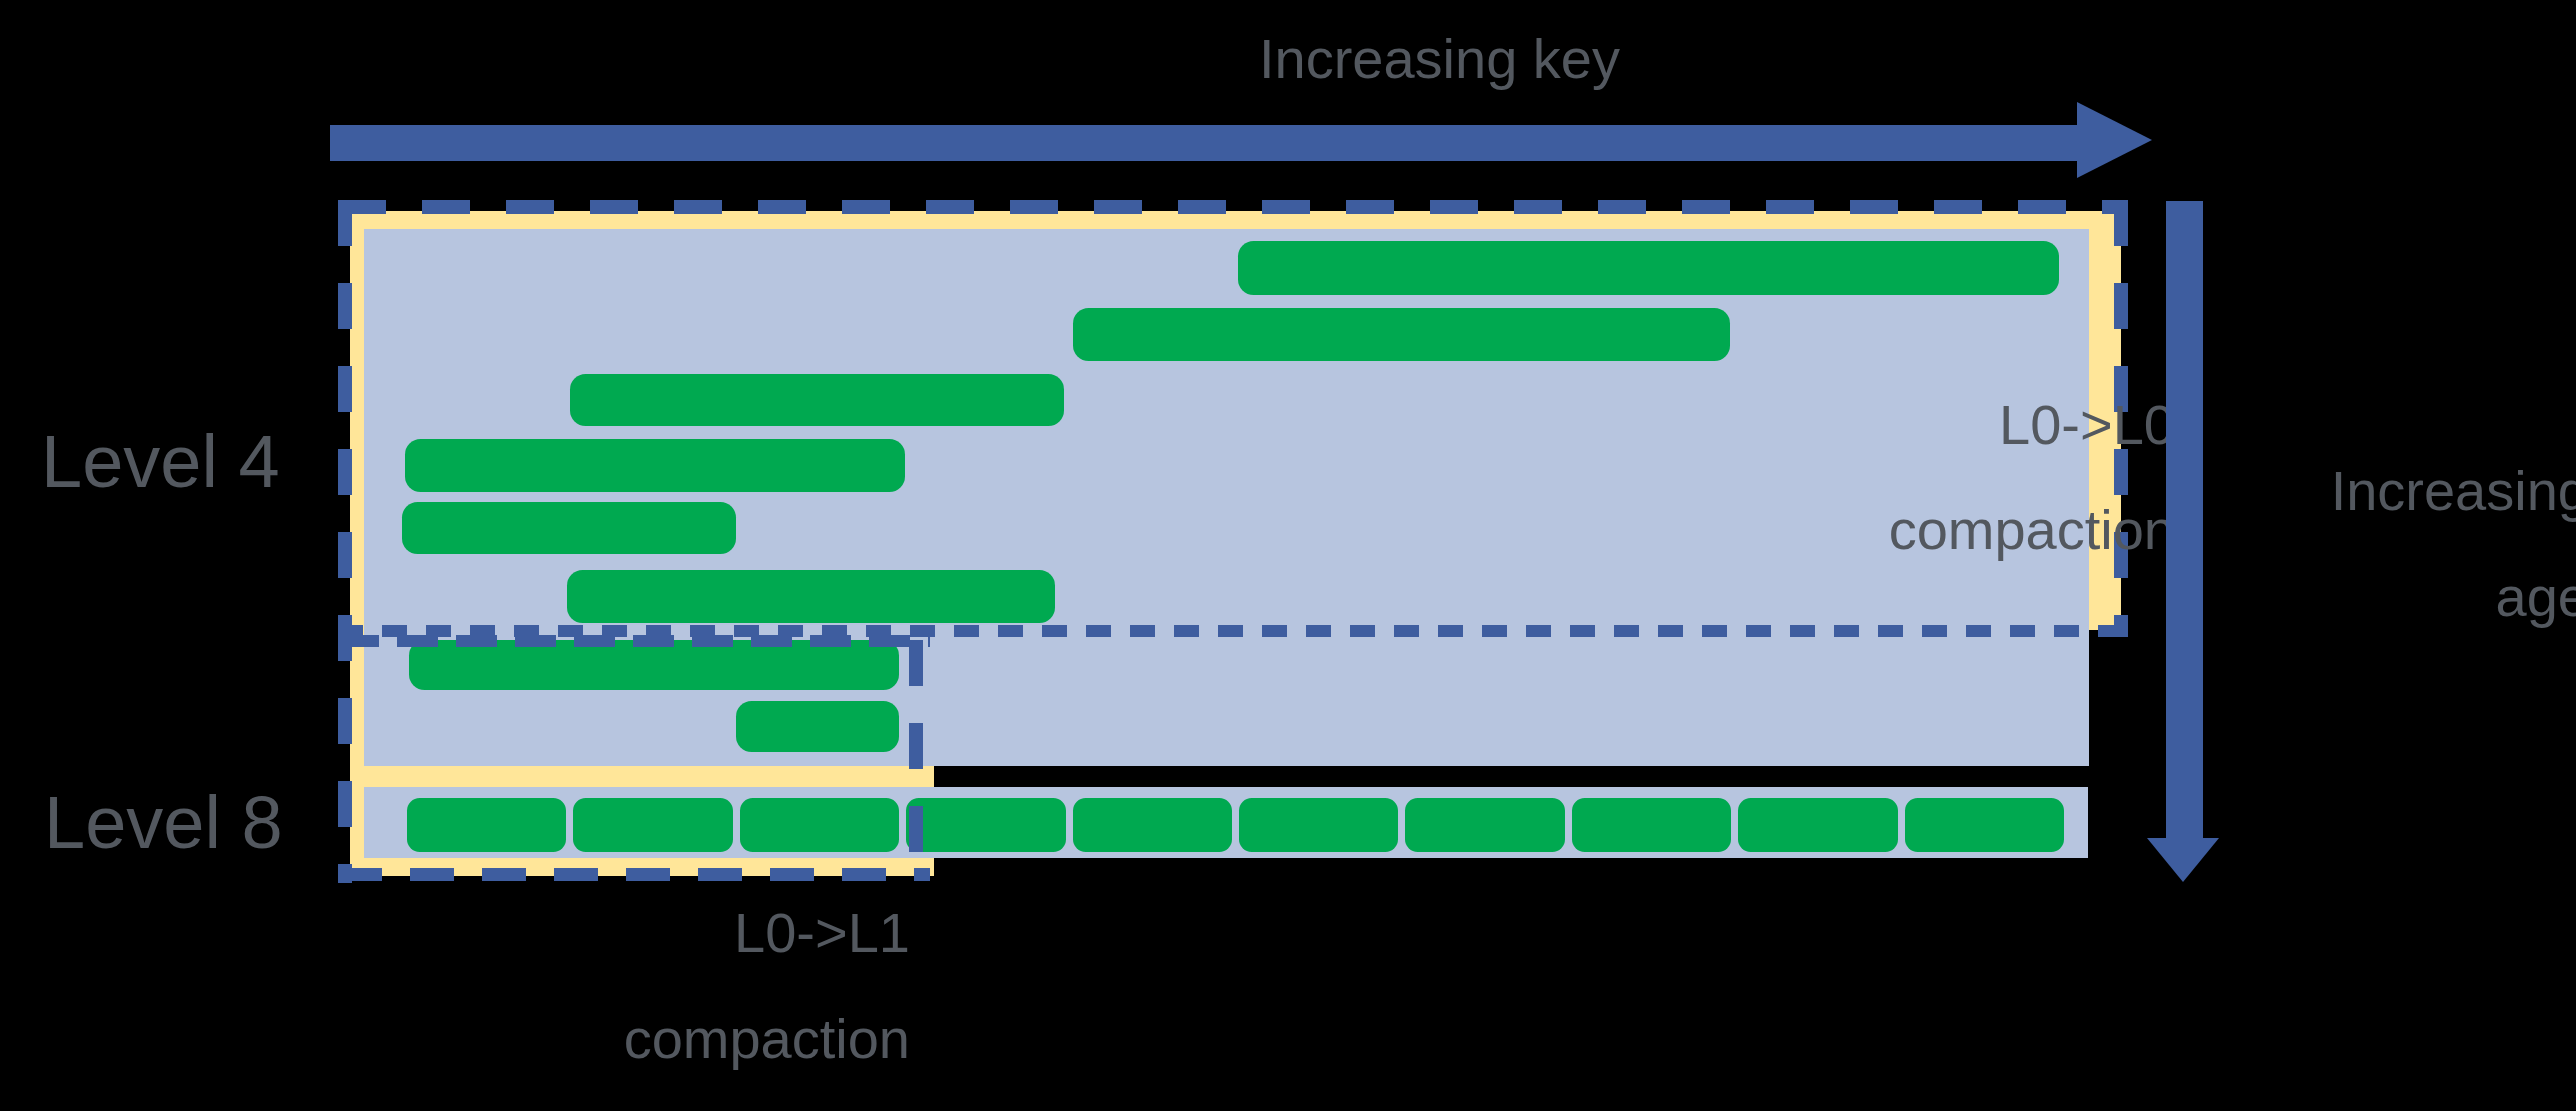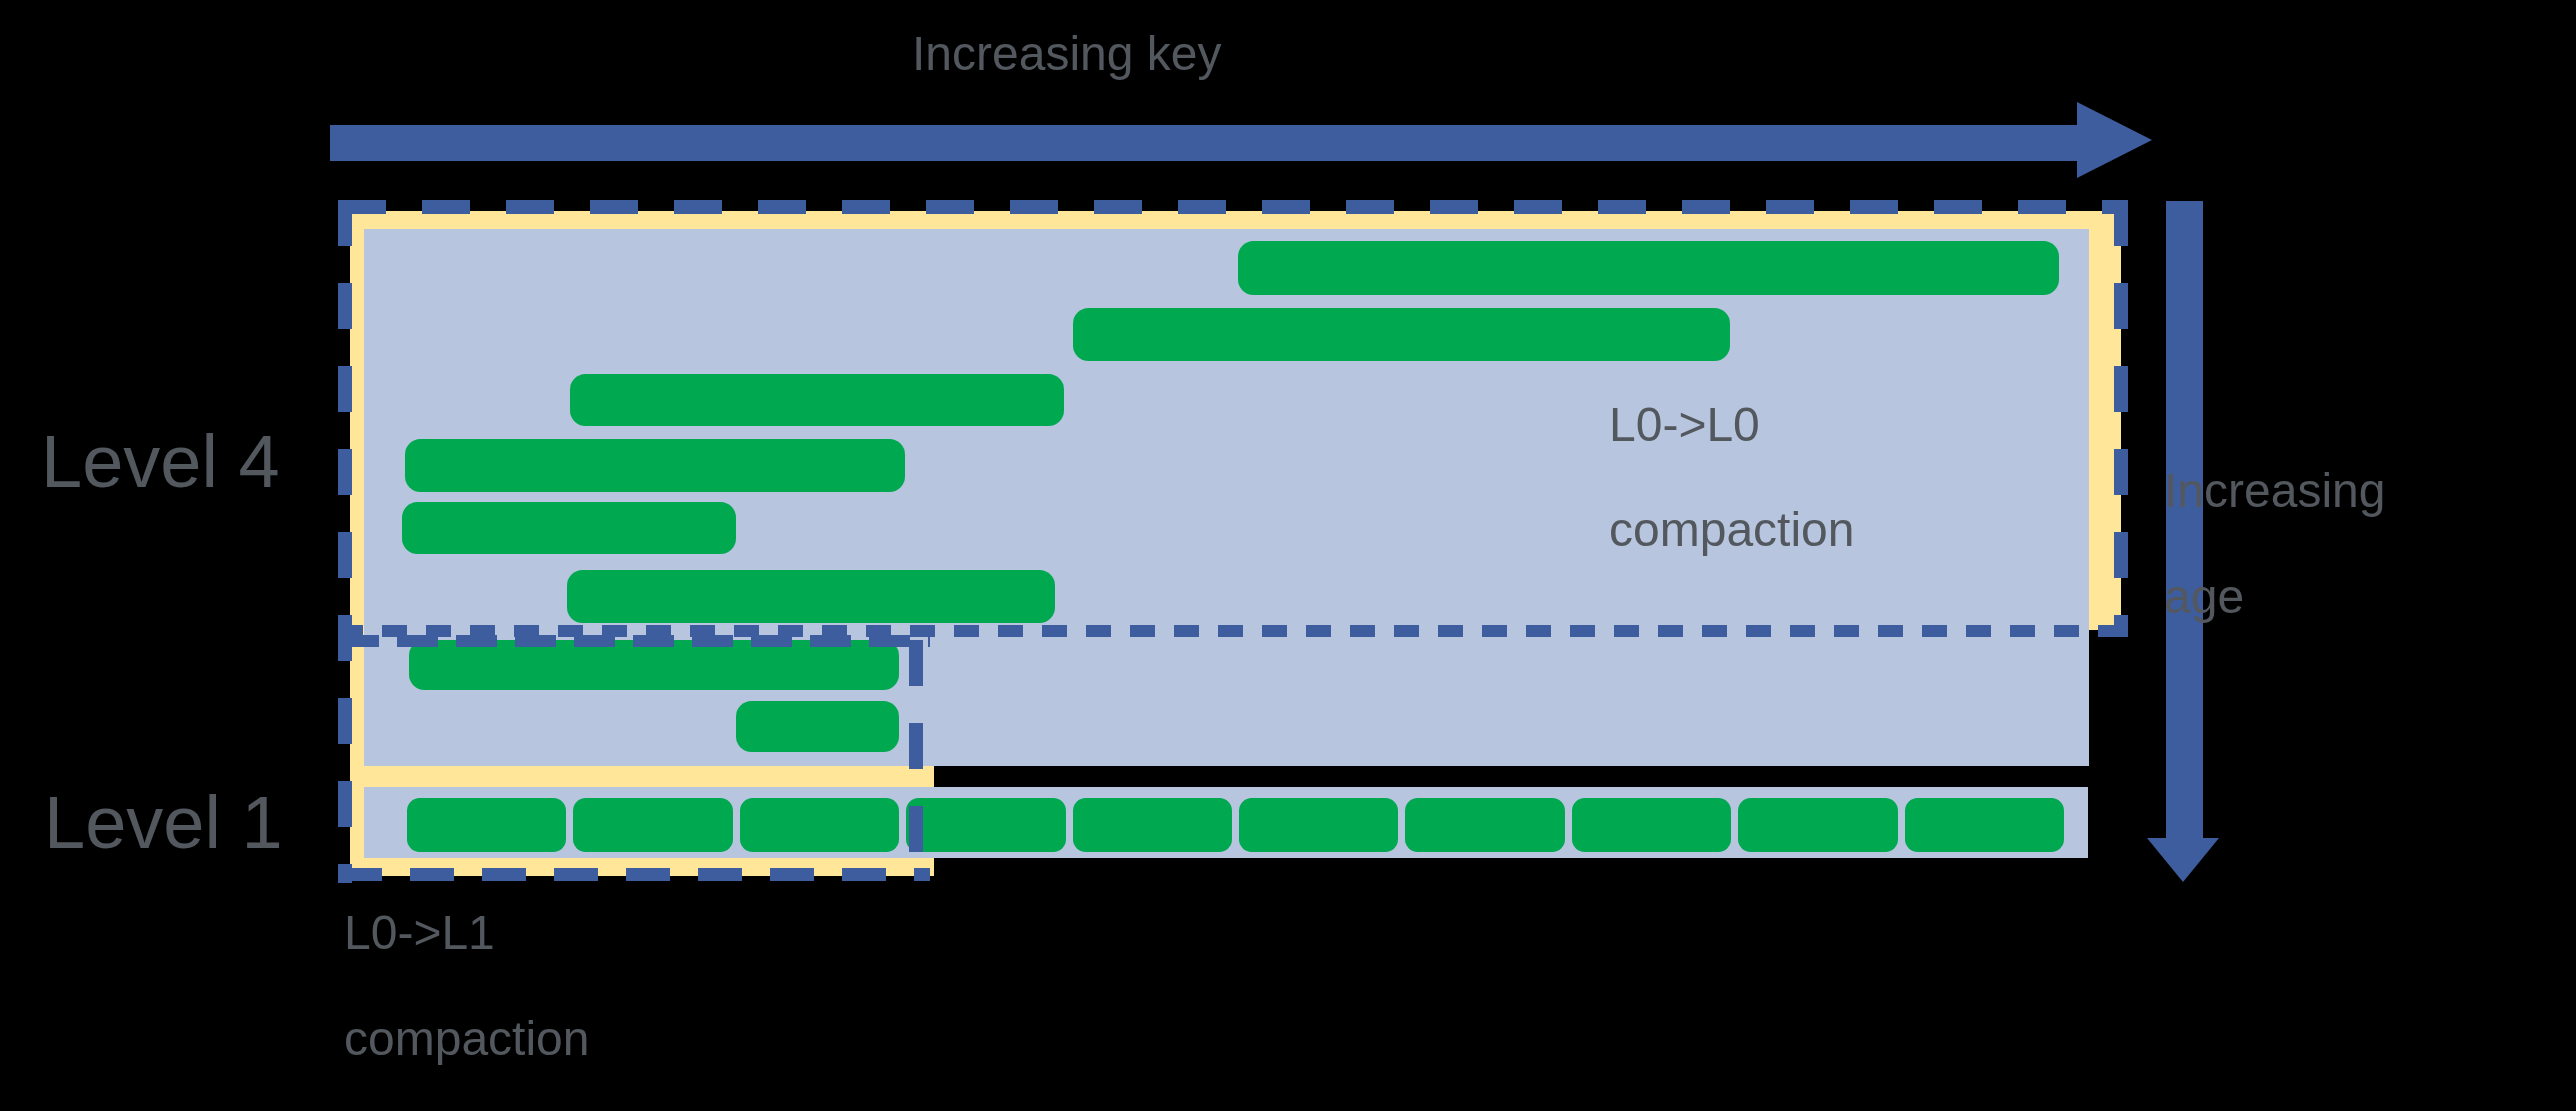--- a/index.html
+++ b/index.html
@@ -7,21 +7,21 @@
     --c-yellow:#FFE699; --c-blue:#3E5D9F; --c-text:#53585F;
   }
   html,body{margin:0;padding:0;background:var(--c-bg);}
   .scene{
     position:relative; width:2576px; height:1111px; overflow:hidden;
     background:var(--c-bg);
     font-family:"Liberation Sans","DejaVu Sans",sans-serif;
   }
   .abs{position:absolute;}
   .label{color:var(--c-text); font-size:74px; line-height:1.15; white-space:nowrap;}
-  .label2{color:var(--c-text); font-size:48px; text-align:left; white-space:nowrap;}
+  .label2{color:var(--c-text); font-size:56px; text-align:right; white-space:nowrap;}
   .fill-yellow{background:var(--c-yellow);}
   .fill-box{background:var(--c-box);}
   .bar{position:absolute; background:var(--c-green); border-radius:15.6px;}
   .seg-row{display:flex; gap:7px;}
   .seg{flex:1 1 0; background:var(--c-green); border-radius:12.7px;}
   .dash-h{background:repeating-linear-gradient(to right,var(--c-blue) 0,var(--c-blue) var(--d),transparent var(--d),transparent var(--p));}
   .dash-v{background:repeating-linear-gradient(to bottom,var(--c-blue) 0,var(--c-blue) var(--d),transparent var(--d),transparent var(--p));}
   .shaft{background:var(--c-blue);}
   .head-right{width:0;height:0;border-top:38px solid transparent;border-bottom:38px solid transparent;border-left:75px solid var(--c-blue);}
   .head-down{width:0;height:0;border-left:36px solid transparent;border-right:36px solid transparent;border-top:44px solid var(--c-blue);}
@@ -68,21 +68,21 @@
   <div class="abs dash-h" style="--d:48px;--p:84px;left:338px;top:200px;width:1790px;height:14px;"></div>
   <div class="abs dash-v" style="--d:46px;--p:83px;left:338px;top:200px;width:14px;height:683px;"></div>
   <div class="abs dash-v" style="--d:46px;--p:83px;left:2114px;top:200px;width:14px;height:437px;"></div>
   <div class="abs dash-h" style="--d:25px;--p:44px;left:338px;top:625px;width:1790px;height:12px;"></div>
 
   <div class="abs dash-h" style="--d:41px;--p:59px;left:338px;top:635px;width:592px;height:12px;"></div>
   <div class="abs dash-v" style="--d:46px;--p:83px;left:909px;top:640px;width:14px;height:243px;"></div>
   <div class="abs dash-h" style="--d:44px;--p:72px;left:338px;top:868px;width:592px;height:12.7px;"></div>
 
   <div class="abs label" style="left:41px;top:419px;">Level 4</div>
-  <div class="abs label" style="left:44px;top:780px;">Level 1</div>
+  <div class="abs label" style="left:44px;top:780px;">Level 8</div>
 
   <div class="abs label2" style="left:1609px;top:372px;width:566px;line-height:105px;">
     <div>L0-&gt;L0</div>
     <div>compaction</div>
   </div>
 
   <div class="abs label2" style="left:344px;top:880px;width:566px;line-height:106px;">
     <div>L0-&gt;L1</div>
     <div>compaction</div>
   </div>

